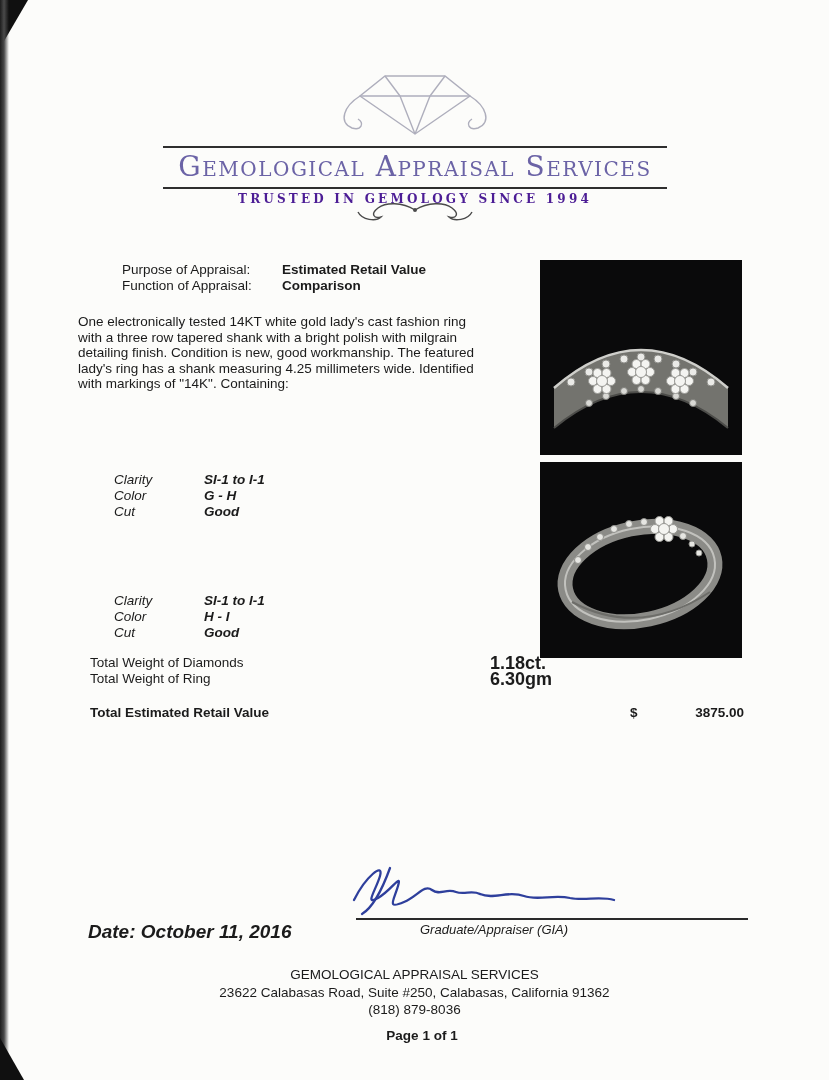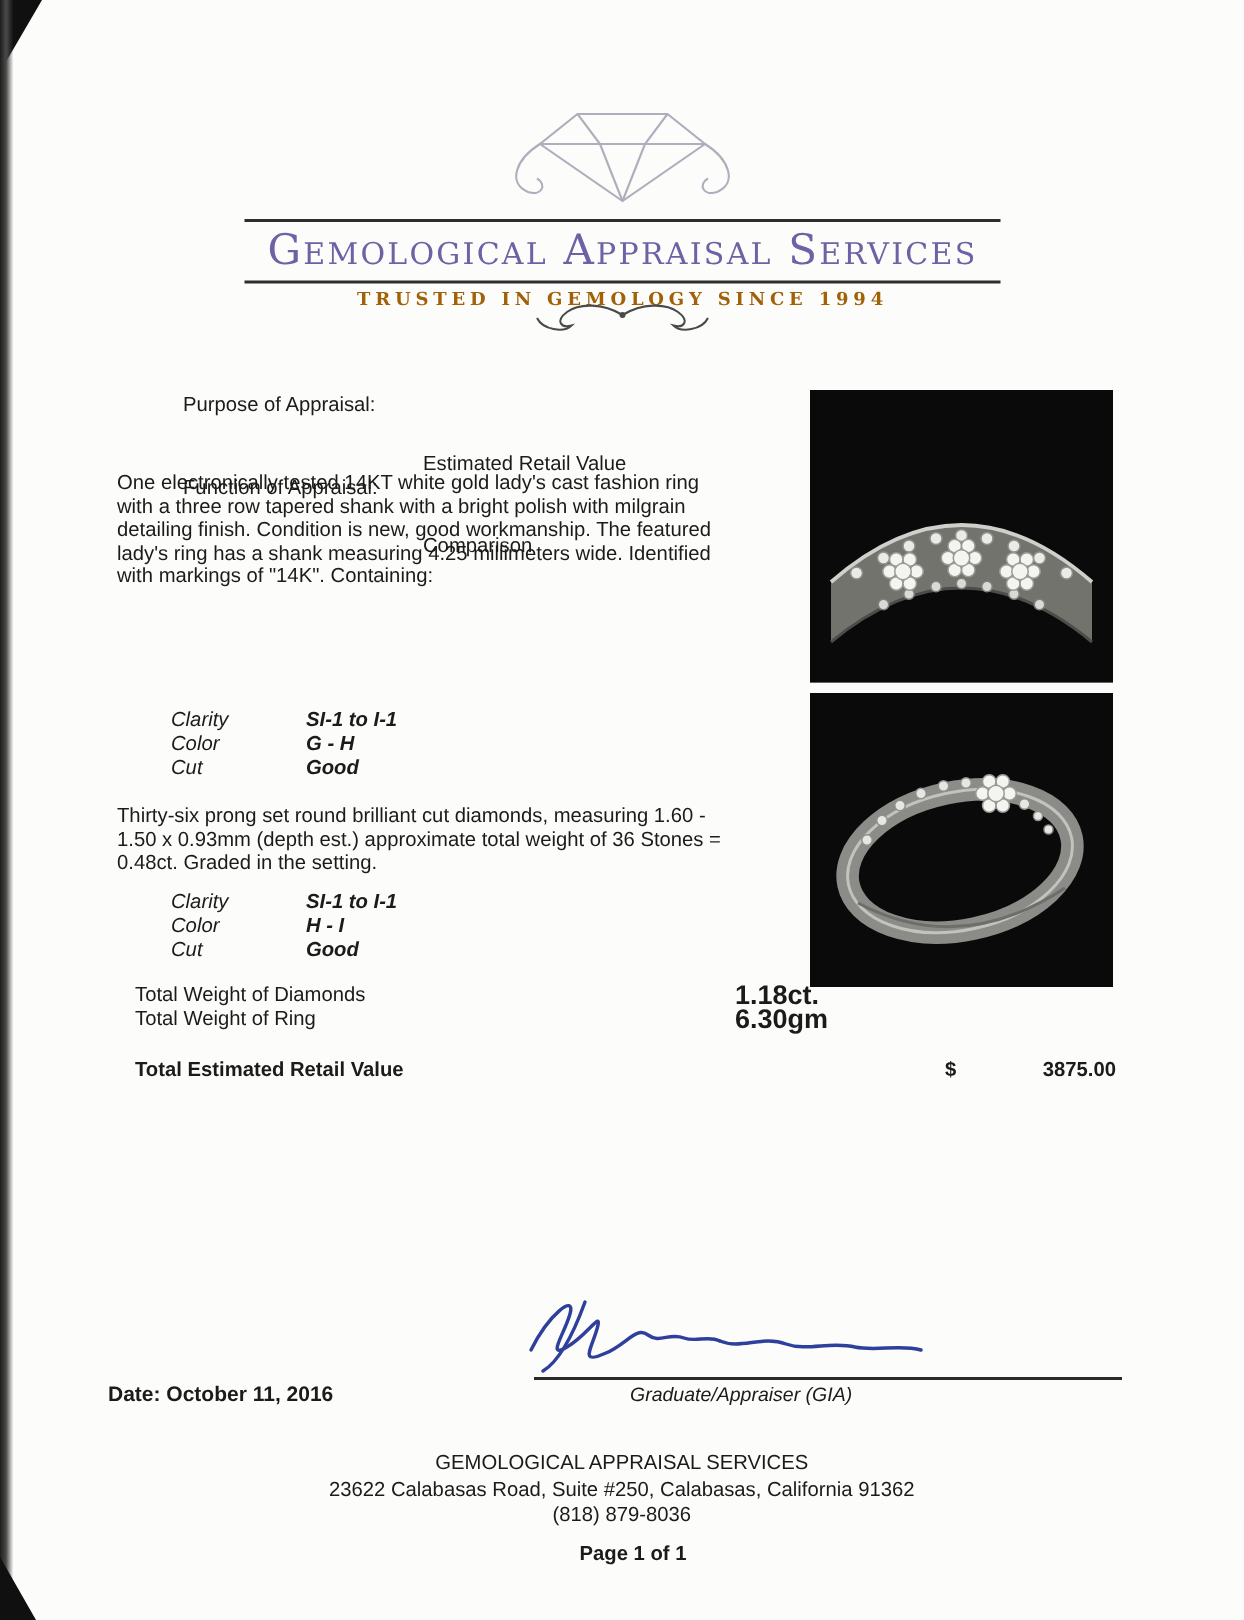--- a/index.html
+++ b/index.html
@@ -15,28 +15,28 @@
   .corner-bl { position:absolute; left:0; bottom:0; width:0; height:0;
     border-bottom:42px solid #101010; border-right:24px solid transparent; }
 
   
   .logo { position:absolute; left:300px; top:70px; }
   .masthead { position:absolute; left:163px; top:146px; width:504px; text-align:center; }
   .org-title { font-family:"DejaVu Serif","Liberation Serif",serif; font-variant:small-caps;
     font-size:28px; letter-spacing:1.5px; color:#6b63a6;
     border-top:2px solid #2e2e2e; border-bottom:2px solid #2e2e2e; padding:2px 0 4px; }
   .tagline { font-family:"DejaVu Serif","Liberation Serif",serif; font-size:12px;
-    letter-spacing:3.2px; color:#a16207; margin-top:3px; font-weight:bold; }
+    letter-spacing:3.2px; color:#4c1d95; margin-top:3px; font-weight:bold; }
   .flourish { position:absolute; left:350px; top:199px; }
 
   
   .fields { position:absolute; left:90px; top:262px; font-size:13.5px; line-height:16px; }
   .field-row { display:flex; }
   .field-label { width:160px;margin-left:32px; }
-  .field-value { font-weight:normal;margin-top:39px; }
+  .field-value { font-weight:bold; }
 
   .desc { position:absolute; left:78px; width:412px; font-size:13.5px; line-height:15.6px; }
   .d1 { top:314px; }
   .d2 { top:407px; }
   .d3 { top:536px; }
 
   .spec { position:absolute; left:114px; font-size:13.5px; line-height:16px; }
   .s1 { top:472px; }
   .s2 { top:593px; }
   .spec-row { display:flex;font-style:italic; }
@@ -54,21 +54,21 @@
   .p1 { top:260px; height:195px; }
   .p2 { top:462px; height:196px; }
   .photo svg { display:block; }
 
   
   .signature { position:absolute; left:338px; top:856px; }
   .sig-line { position:absolute; left:356px; top:918px; width:392px; border-top:2px solid #2a2a2a; }
   .appraiser { position:absolute; left:420px; top:922px; font-size:13.5px; line-height:16px; }
   .appraiser-title { font-weight:bold; }
   .appraiser-subtitle { font-style:italic; font-size:13px; }
-  .date-line { position:absolute; left:72px; top:921px; font-size:14px; font-weight:bold; }
+  .date-line { position:absolute; left:88px; top:921px; font-size:19px; font-weight:bold;font-style:italic; }
   .footer-center { position:absolute; left:0; top:966px; width:829px; text-align:center;
     font-size:13.5px; line-height:17.5px; }
   .page-number { position:absolute; left:0; top:1028px; width:829px; text-align:center;
     font-size:13.5px; font-weight:bold;padding-left:15px; }
 </style>
 </head>
 <body>
 
 <div class="page">
 
@@ -122,21 +122,20 @@
     <div class="spec-row">
       <span class="spec-label">Color</span>
       <span class="spec-value">G - H</span>
     </div>
     <div class="spec-row">
       <span class="spec-label">Cut</span>
       <span class="spec-value">Good</span>
     </div>
   </div>
 
-  <p class="desc d3">Thirty-six prong set round brilliant cut diamonds, measuring 1.60 - 1.50 x 0.93mm (depth est.) approximate total weight of 36 Stones = 0.48ct. Graded in the setting.</p>
 
   <div class="spec s2">
     <div class="spec-row">
       <span class="spec-label">Clarity</span>
       <span class="spec-value">SI-1 to I-1</span>
     </div>
     <div class="spec-row">
       <span class="spec-label">Color</span>
       <span class="spec-value">H - I</span>
     </div>

